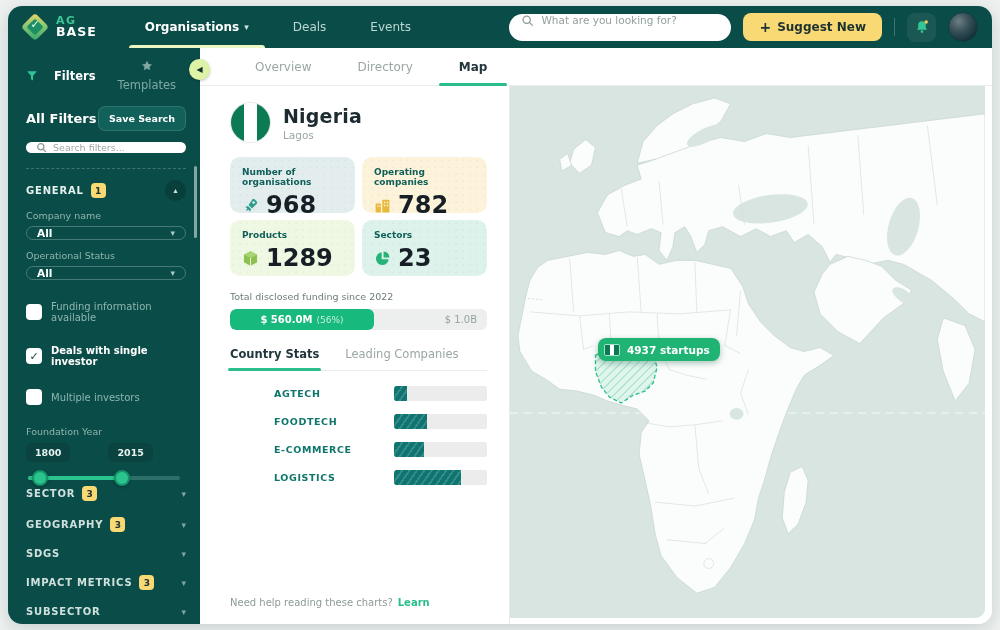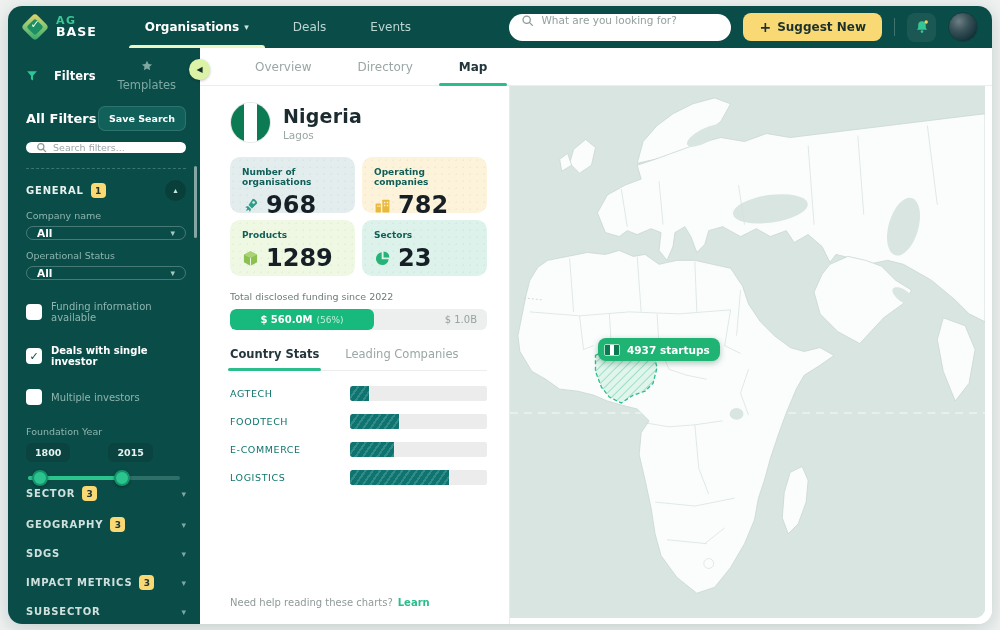--- a/index.html
+++ b/index.html
@@ -124,21 +124,21 @@
   .fund-fill .fv { font-size:10px; font-weight:bold; color:#fff; }
   .fund-fill .fp { font-size:9px; color:rgba(255,255,255,.75); }
   .fund-max { position:absolute; right:10px; top:0; bottom:0; display:flex; align-items:center; font-size:10px; color:#97a3a1; }
   .stats-tabs { display:flex; gap:26px; border-bottom:1px solid #eceeee; margin-top:17px; }
   .stats-tab { position:relative; padding:0 0 9px 0; font-size:11.5px; color:#9aa7a5; cursor:pointer; }
   .stats-tab.active { color:#22363c; font-weight:bold; }
   .stats-tab.active::after { content:""; position:absolute; left:-2px; right:-2px; bottom:-1px; height:3px;
                background:#2bbd8c; border-radius:3px; }
   .chart { margin-top:15px; }
   .chart-row { display:flex; align-items:center; margin-bottom:13px; }
-  .chart-row .bl { width:120px; font-size:9.5px; font-weight:normal; letter-spacing:.6px; color:#0e756b; flex-shrink:0; }
+  .chart-row .bl { width:120px; font-size:9.5px; font-weight:bold; letter-spacing:.6px; color:#0e756b; flex-shrink:0;margin-left:44px; }
   .chart-row .btrack { flex:1; height:15px; background:#ececec; border-radius:2px; overflow:hidden; }
   .chart-row .bfill { height:100%; background:#0e7470; border-radius:2px 0 0 2px;
         background-image:repeating-linear-gradient(125deg, rgba(255,255,255,.16) 0 2px, transparent 2px 6px); }
   .stats-foot { margin-top:auto; font-size:10px; color:#8e9a99; padding:8px 0 4px 0; }
   .stats-foot a { color:#2bbd8c; font-weight:bold; text-decoration:none; margin-left:5px; cursor:pointer; }
   
   .map-panel { flex:1; position:relative; margin:0 7px 6px 0; background:#d9e5e1; border-radius:0 0 10px 0; overflow:hidden; }
   .map-panel svg.world { position:absolute; inset:0; width:100%; height:100%; }
   .map-tooltip { position:absolute; left:88px; top:252px; background:#1fb473; border-radius:8px; height:23px;
                  display:flex; align-items:center; gap:7px; padding:0 10px 0 6px; box-shadow:0 2px 6px rgba(10,80,60,.35); cursor:pointer; }

